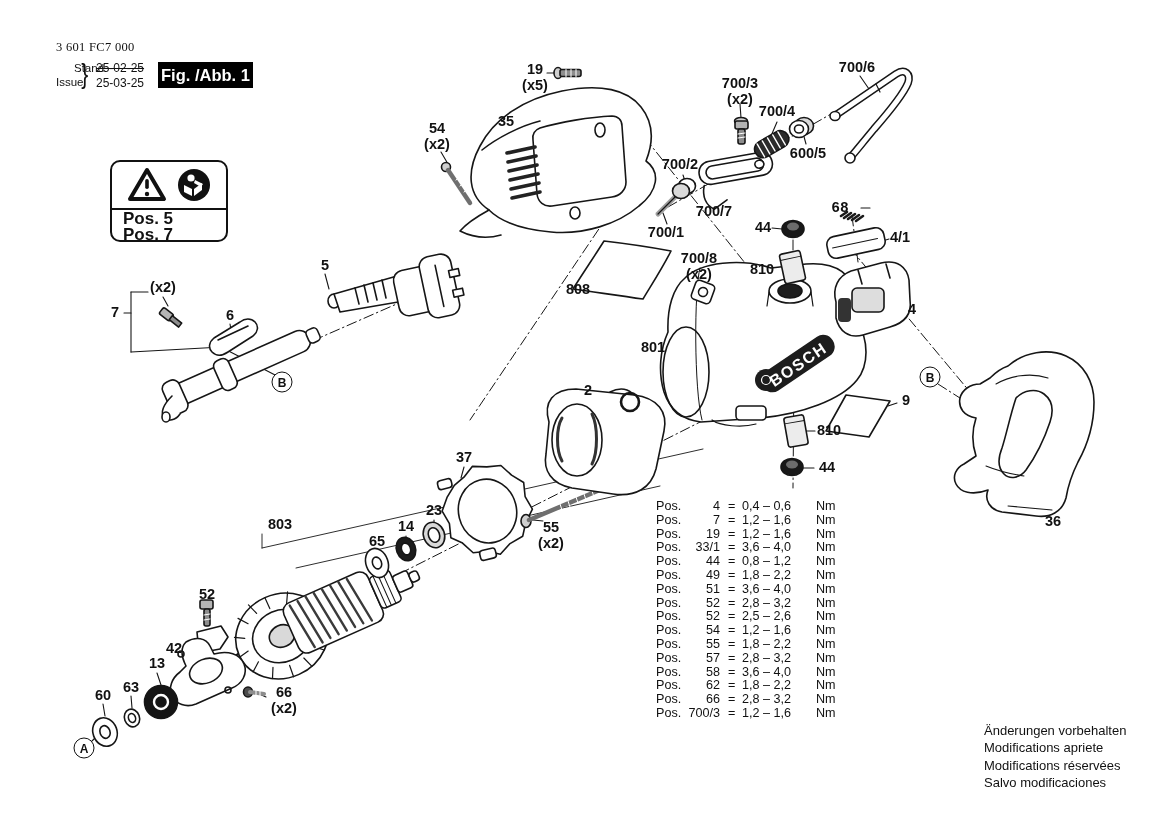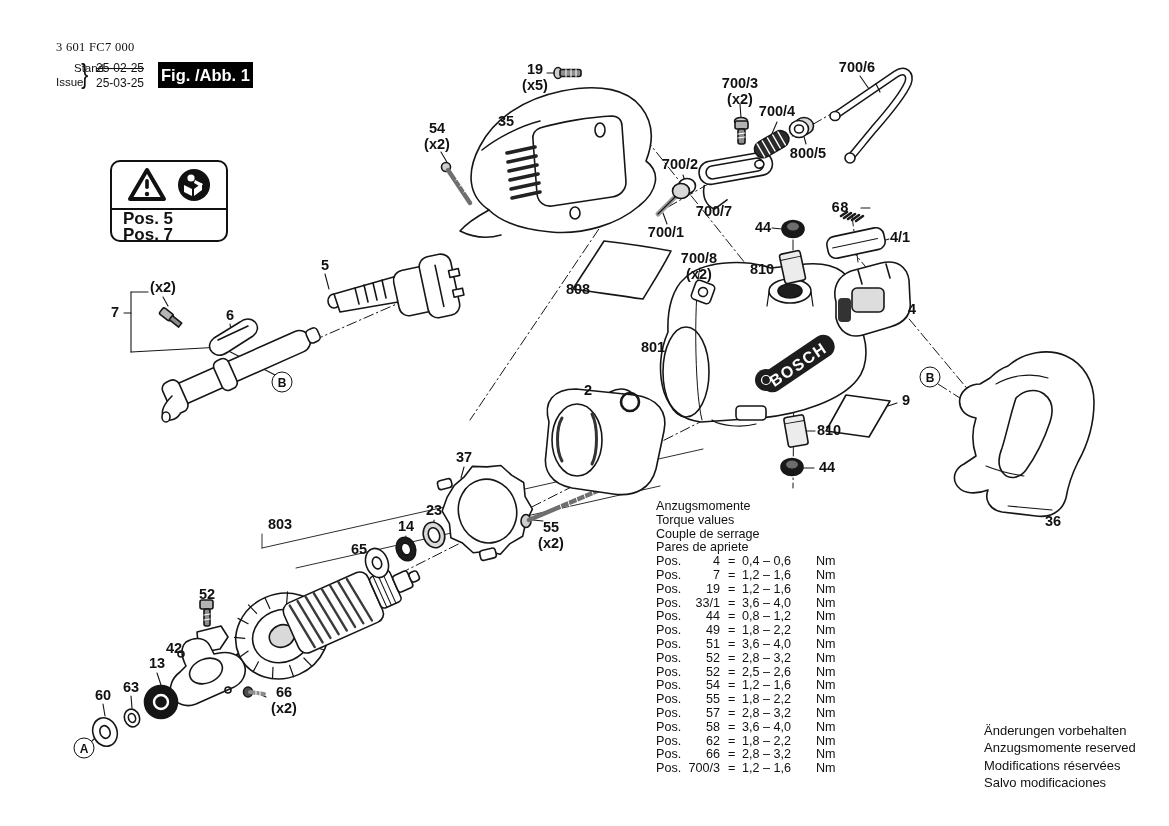--- a/index.html
+++ b/index.html
@@ -433,26 +433,20 @@
       </svg>
     </div>
     <div class="divider"></div>
     <div class="warn-pos-wrap" id="warning-positions">
         <div class="warn-pos">Pos. 5</div>
         <div class="warn-pos">Pos. 7</div>
       </div>
   </div>
 
   <div class="torque">
-    <div class="thead">
-      <div>Anzugsmomente</div>
-      <div>Torque values</div>
-      <div>Couple de serrage</div>
-      <div>Pares de apriete</div>
-    </div>
     <div id="torque-rows">
         <div class="trow">
           <span class="c-pos">Pos.</span>
           <span class="c-num">4</span>
           <span class="c-eq">=</span>
           <span class="c-range">0,4 – 0,6</span>
           <span class="c-unit">Nm</span>
         </div>
         <div class="trow">
           <span class="c-pos">Pos.</span>
@@ -557,21 +551,21 @@
           <span class="c-num">700/3</span>
           <span class="c-eq">=</span>
           <span class="c-range">1,2 – 1,6</span>
           <span class="c-unit">Nm</span>
         </div>
       </div>
   </div>
 
   <div class="footer" id="footer-lines">
       <div>Änderungen vorbehalten</div>
-      <div>Anzugsmomente reserved</div>
+      <div>Modifications apriete</div>
       <div>Modifications réservées</div>
       <div>Salvo modificaciones</div>
     </div>
 
   <div id="callouts">
       <div class="callout" style="left: 535px; top: 78px;">
         <div>19</div>
         <div>(x5)</div>
       </div>
       <div class="callout" style="left: 437px; top: 137px;">
@@ -585,21 +579,21 @@
         <div>700/3</div>
         <div>(x2)</div>
       </div>
       <div class="callout" style="left: 777px; top: 112px;">
         <div>700/4</div>
       </div>
       <div class="callout" style="left: 857px; top: 68px;">
         <div>700/6</div>
       </div>
       <div class="callout" style="left: 808px; top: 154px;">
-        <div>800/5</div>
+        <div>600/5</div>
       </div>
       <div class="callout" style="left: 680px; top: 165px;">
         <div>700/2</div>
       </div>
       <div class="callout" style="left: 714px; top: 212px;">
         <div>700/7</div>
       </div>
       <div class="callout" style="left: 666px; top: 233px;">
         <div>700/1</div>
       </div>
@@ -661,21 +655,21 @@
       <div class="callout" style="left: 551px; top: 536px;">
         <div>55</div>
         <div>(x2)</div>
       </div>
       <div class="callout" style="left: 434px; top: 511px;">
         <div>23</div>
       </div>
       <div class="callout" style="left: 406px; top: 527px;">
         <div>14</div>
       </div>
-      <div class="callout" style="left: 359px; top: 542px; margin-top: 8px;">
+      <div class="callout" style="left: 377px; top: 542px;">
         <div>65</div>
       </div>
       <div class="callout" style="left: 260px; top: 525px; margin-left: 20px;">
         <div>803</div>
       </div>
       <div class="callout" style="left: 207px; top: 595px;">
         <div>52</div>
       </div>
       <div class="callout" style="left: 174px; top: 649px;">
         <div>42</div>

